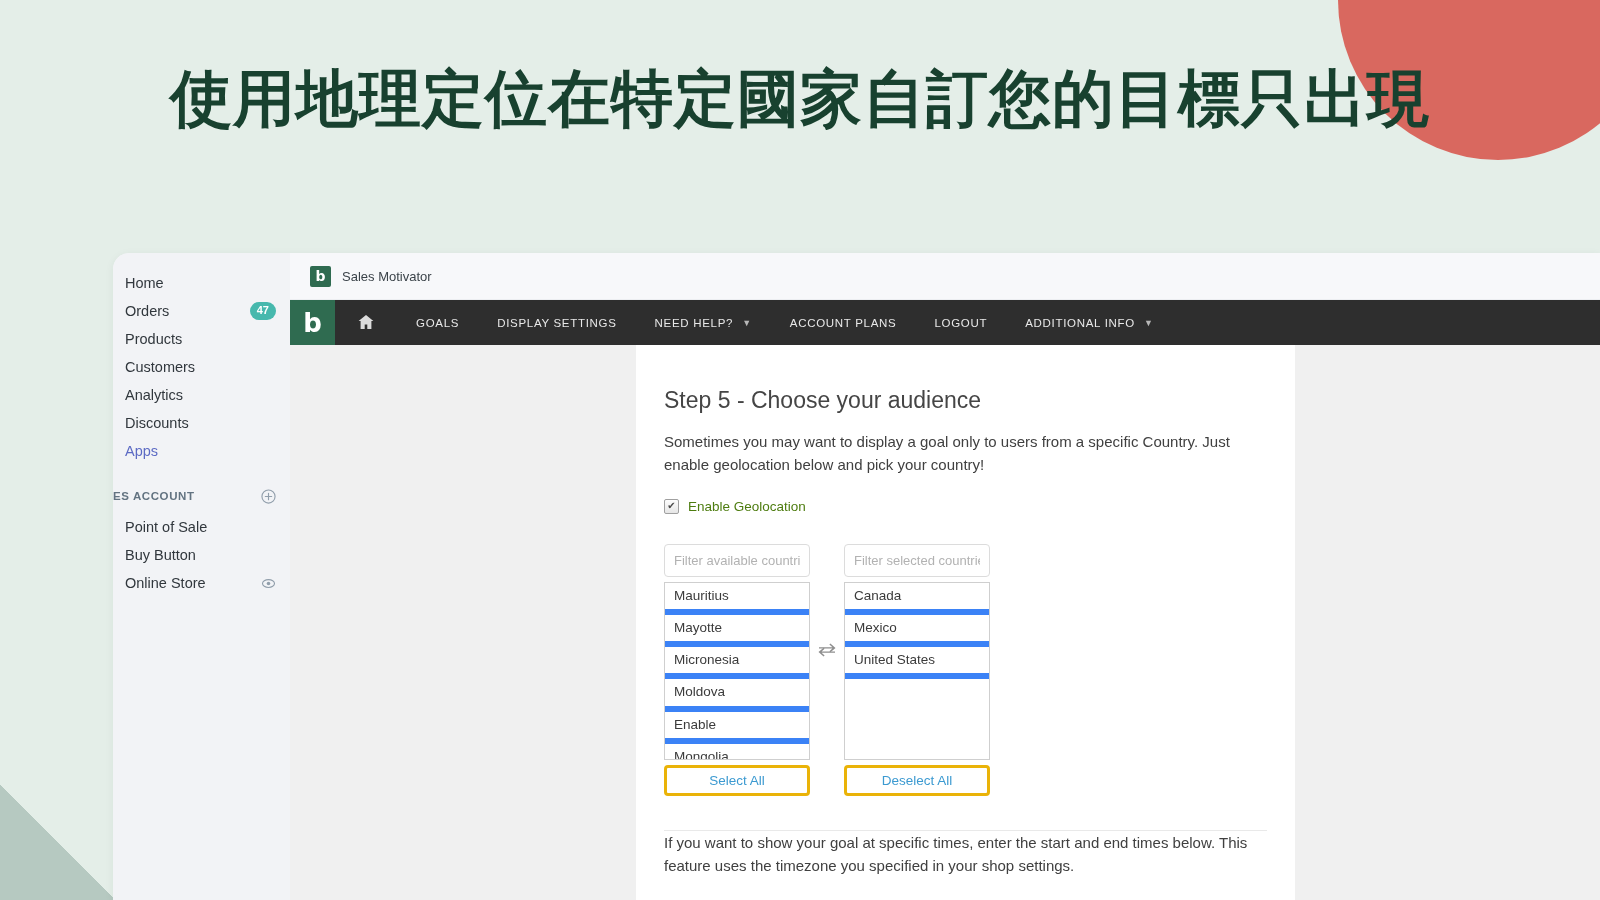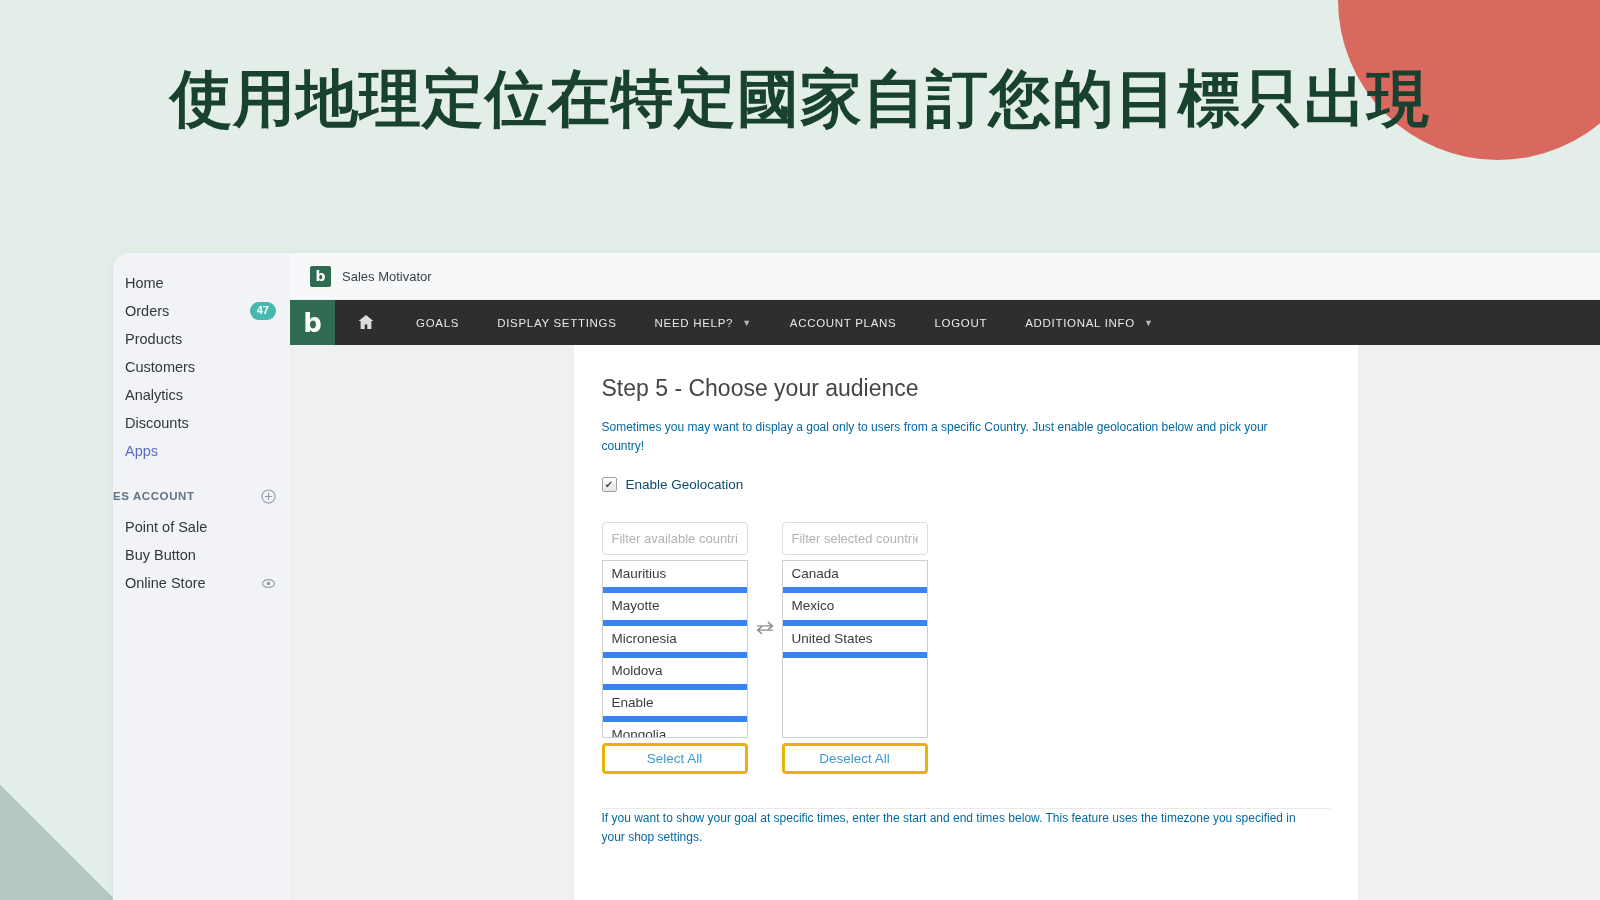--- a/index.html
+++ b/index.html
@@ -204,36 +204,36 @@
   
   .app-body {
     flex: 1 1 auto;
     background: #f0f0f0;
     display: flex;
     justify-content: center;
     min-height: 0;
     position: relative;
   }
   .content-card {
-    width: 784px;
+    width: 659px;
     margin-left: 41px;
     background: #ffffff;
-    padding: 4px 28px;
+    padding: 16px 28px;
     box-sizing: border-box;
     overflow: hidden;
   }
   .step-title {
     font-size: 23px;
     color: #454545;
     font-weight: normal;
     margin: 26px 0 16px 0;
   }
   .step-desc {
-    font-size: 12px;
-    color: #0369a1;
+    font-size: 15px;
+    color: #404040;
     line-height: 1.55;
     margin: 0 0 22px 0;
     max-width: 700px;
   }
   .checkbox-row {
     display: flex;
     align-items: center;
     gap: 9px;
     margin-bottom: 30px;
   }
@@ -243,21 +243,21 @@
     border: 1px solid #a0a0a0;
     border-radius: 2px;
     background: linear-gradient(#fdfdfd, #e6e6e6);
     display: flex;
     align-items: center;
     justify-content: center;
     font-size: 10px;
     color: #4a4a4a;
     line-height: 1;
   }
-  .cbox-label { font-size: 13.5px; color: #0c4a6e; }
+  .cbox-label { font-size: 13.5px; color: #4d7c0f; }
 
   
   .dual {
     display: flex;
     align-items: flex-start;
     gap: 0;
   }
   .listcol { width: 146px; }
   .filter-input {
     width: 100%;

